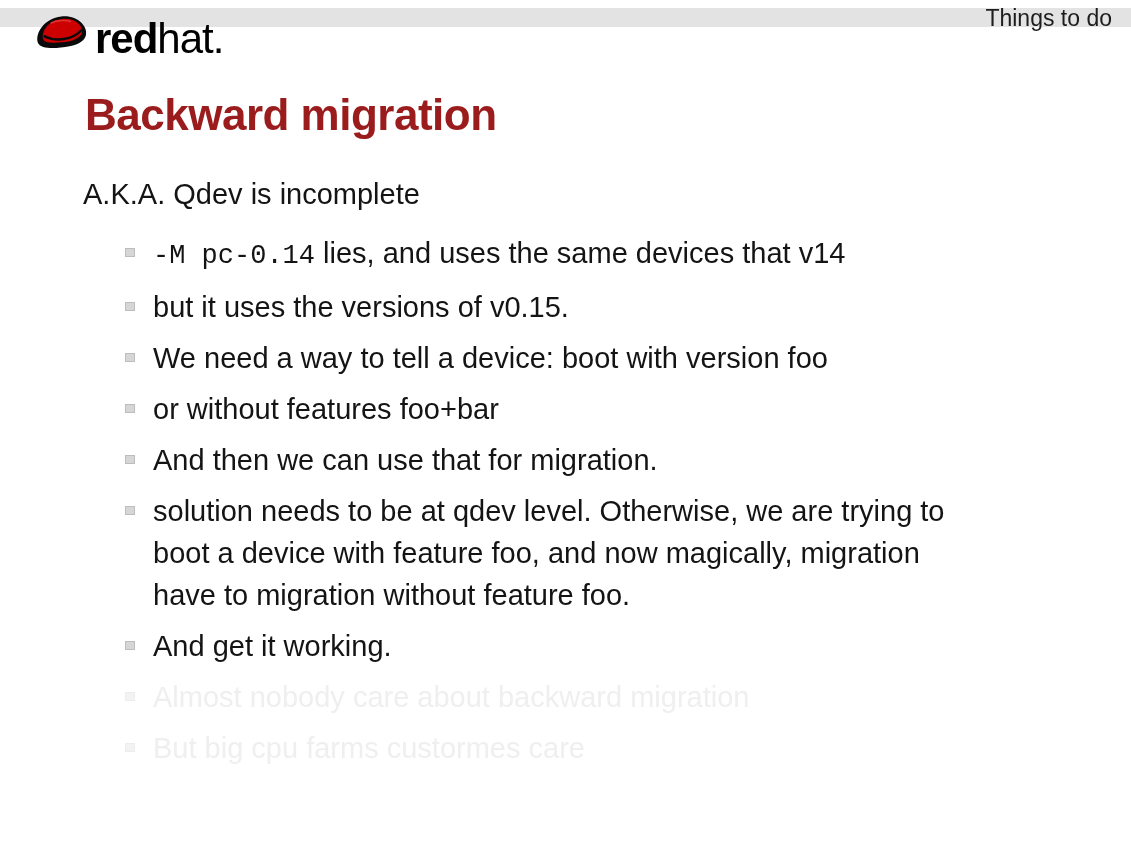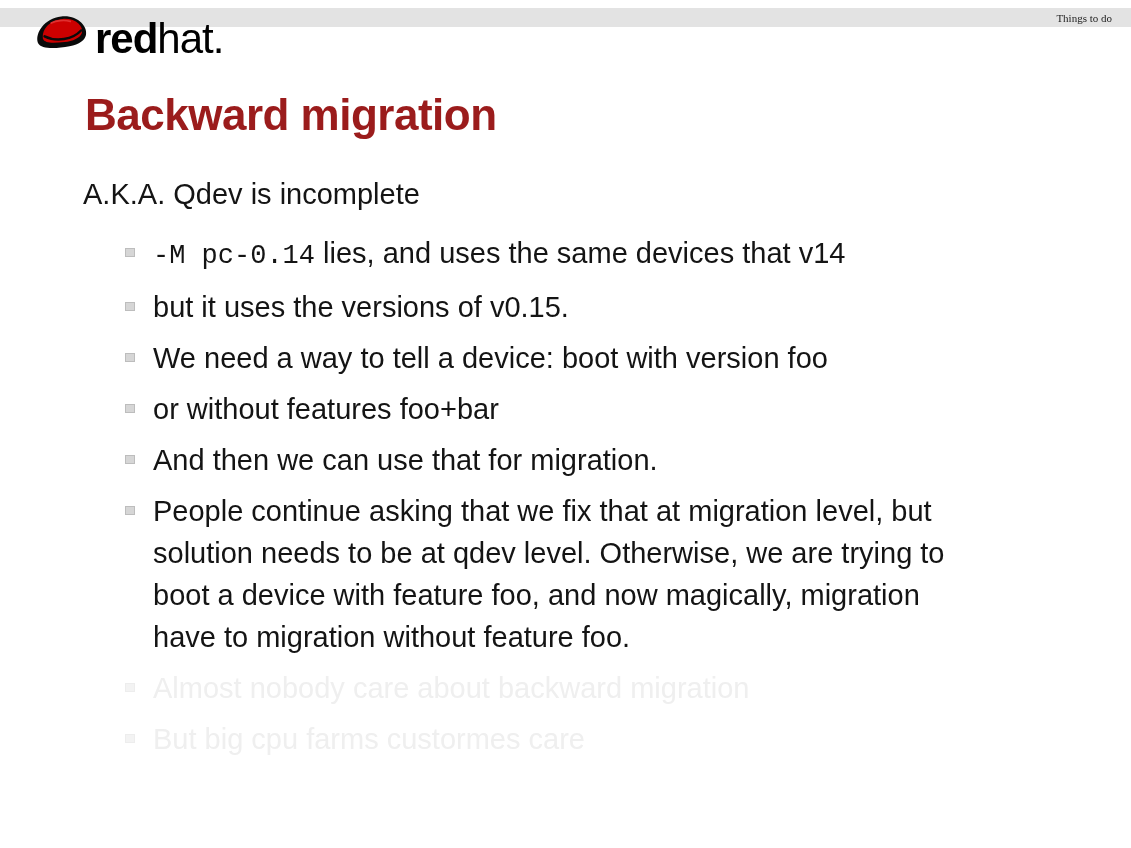--- a/index.html
+++ b/index.html
@@ -26,25 +26,24 @@
   
   .top-bar {
     position: absolute;
     left: 0; top: 8px;
     width: 100%; height: 19px;
     background: var(--bar-bg);
   }
   .top-bar-label {
     position: absolute;
     right: 19px; top: 1px;
-    font-size: 11px;
+    font-size: 23px;
     line-height: 19px;
     color: #1d1d1d;
     white-space: nowrap;
-    font-family: Liberation Serif, serif;
   }
 
   
   .logo {
     position: absolute;
     left: 33px; top: 10px;
     display: flex;
     align-items: flex-end;
   }
   .logo svg { width: 58px; height: 46px; display: block; }
@@ -151,24 +150,27 @@
         <div class="bullet">
           <span class="marker"></span>
           <div class="line"><span>or without features foo+bar</span></div>
         </div>
         <div class="bullet">
           <span class="marker"></span>
           <div class="line"><span>And then we can use that for migration.</span></div>
         </div>
         <div class="bullet">
           <span class="marker"></span>
-          <div class="line"><span>People continue asking that we fix that at migration level, but</span></div>
           <div class="line"><span>solution needs to be at qdev level. Otherwise, we are trying to</span></div>
           <div class="line"><span>boot a device with feature foo, and now magically, migration</span></div>
           <div class="line"><span>have to migration </span><span class="seg-bold">without</span><span> feature foo.</span></div>
+        </div>
+        <div class="bullet">
+          <span class="marker"></span>
+          <div class="line"><span>And get it working.</span></div>
         </div>
         <div class="bullet faded">
           <span class="marker"></span>
           <div class="line"><span>Almost nobody care about backward migration</span></div>
         </div>
         <div class="bullet faded">
           <span class="marker"></span>
           <div class="line"><span>But big cpu farms custormes care</span></div>
         </div>
       </div>

